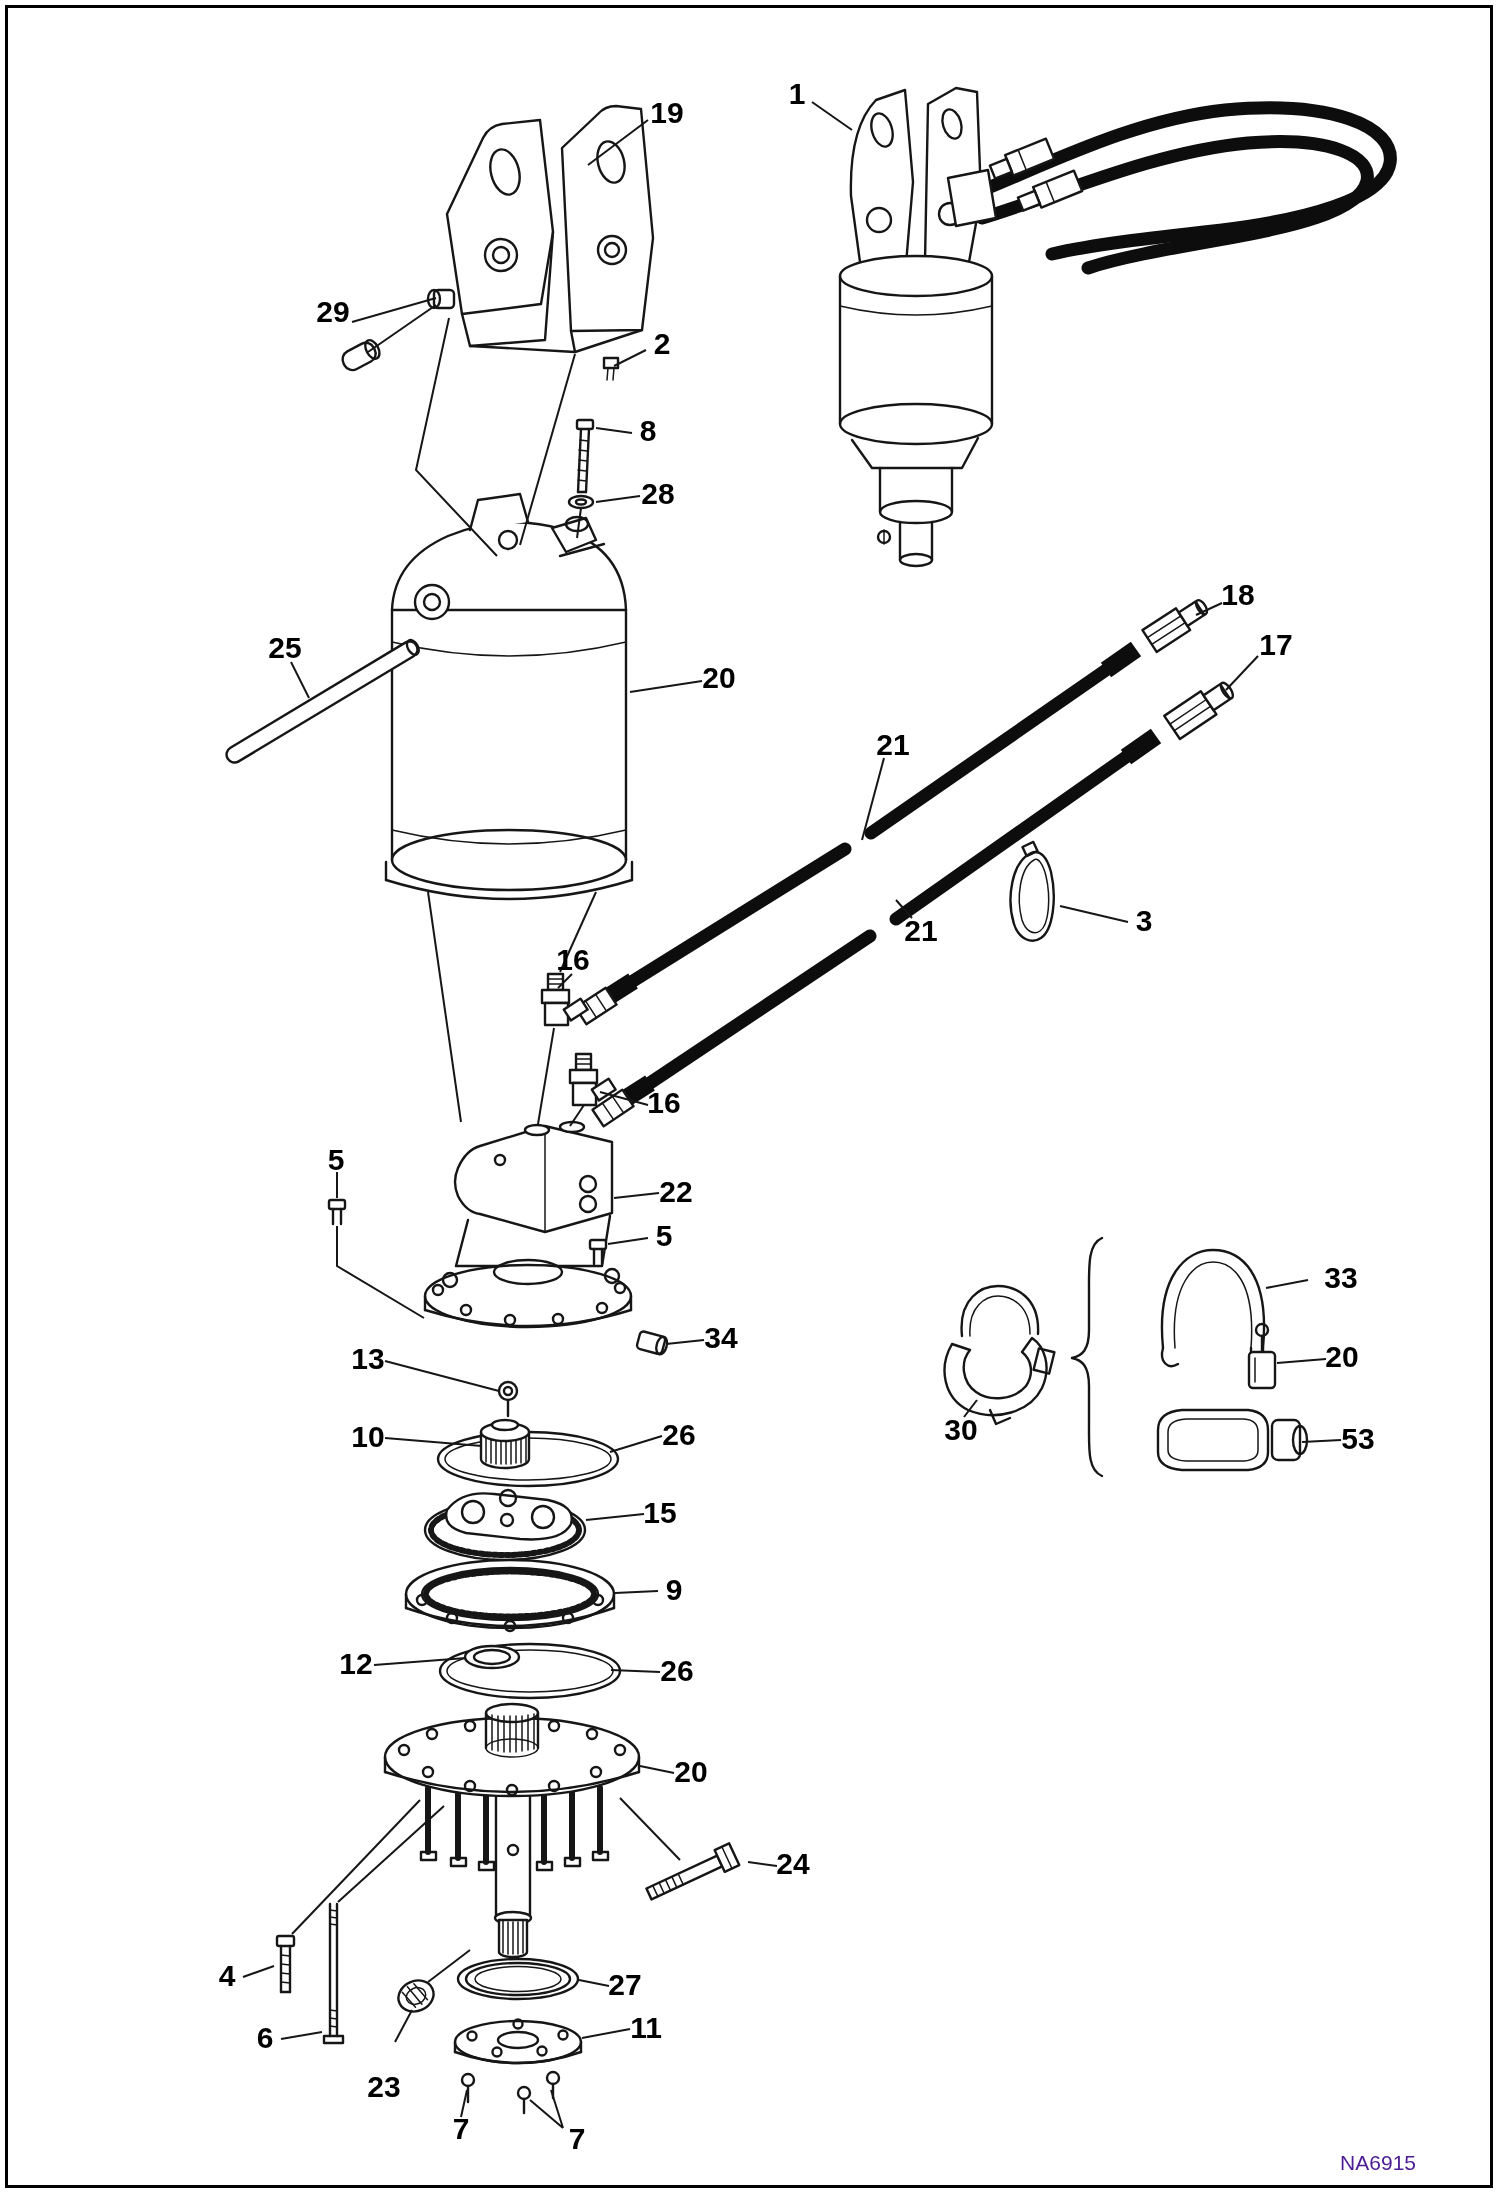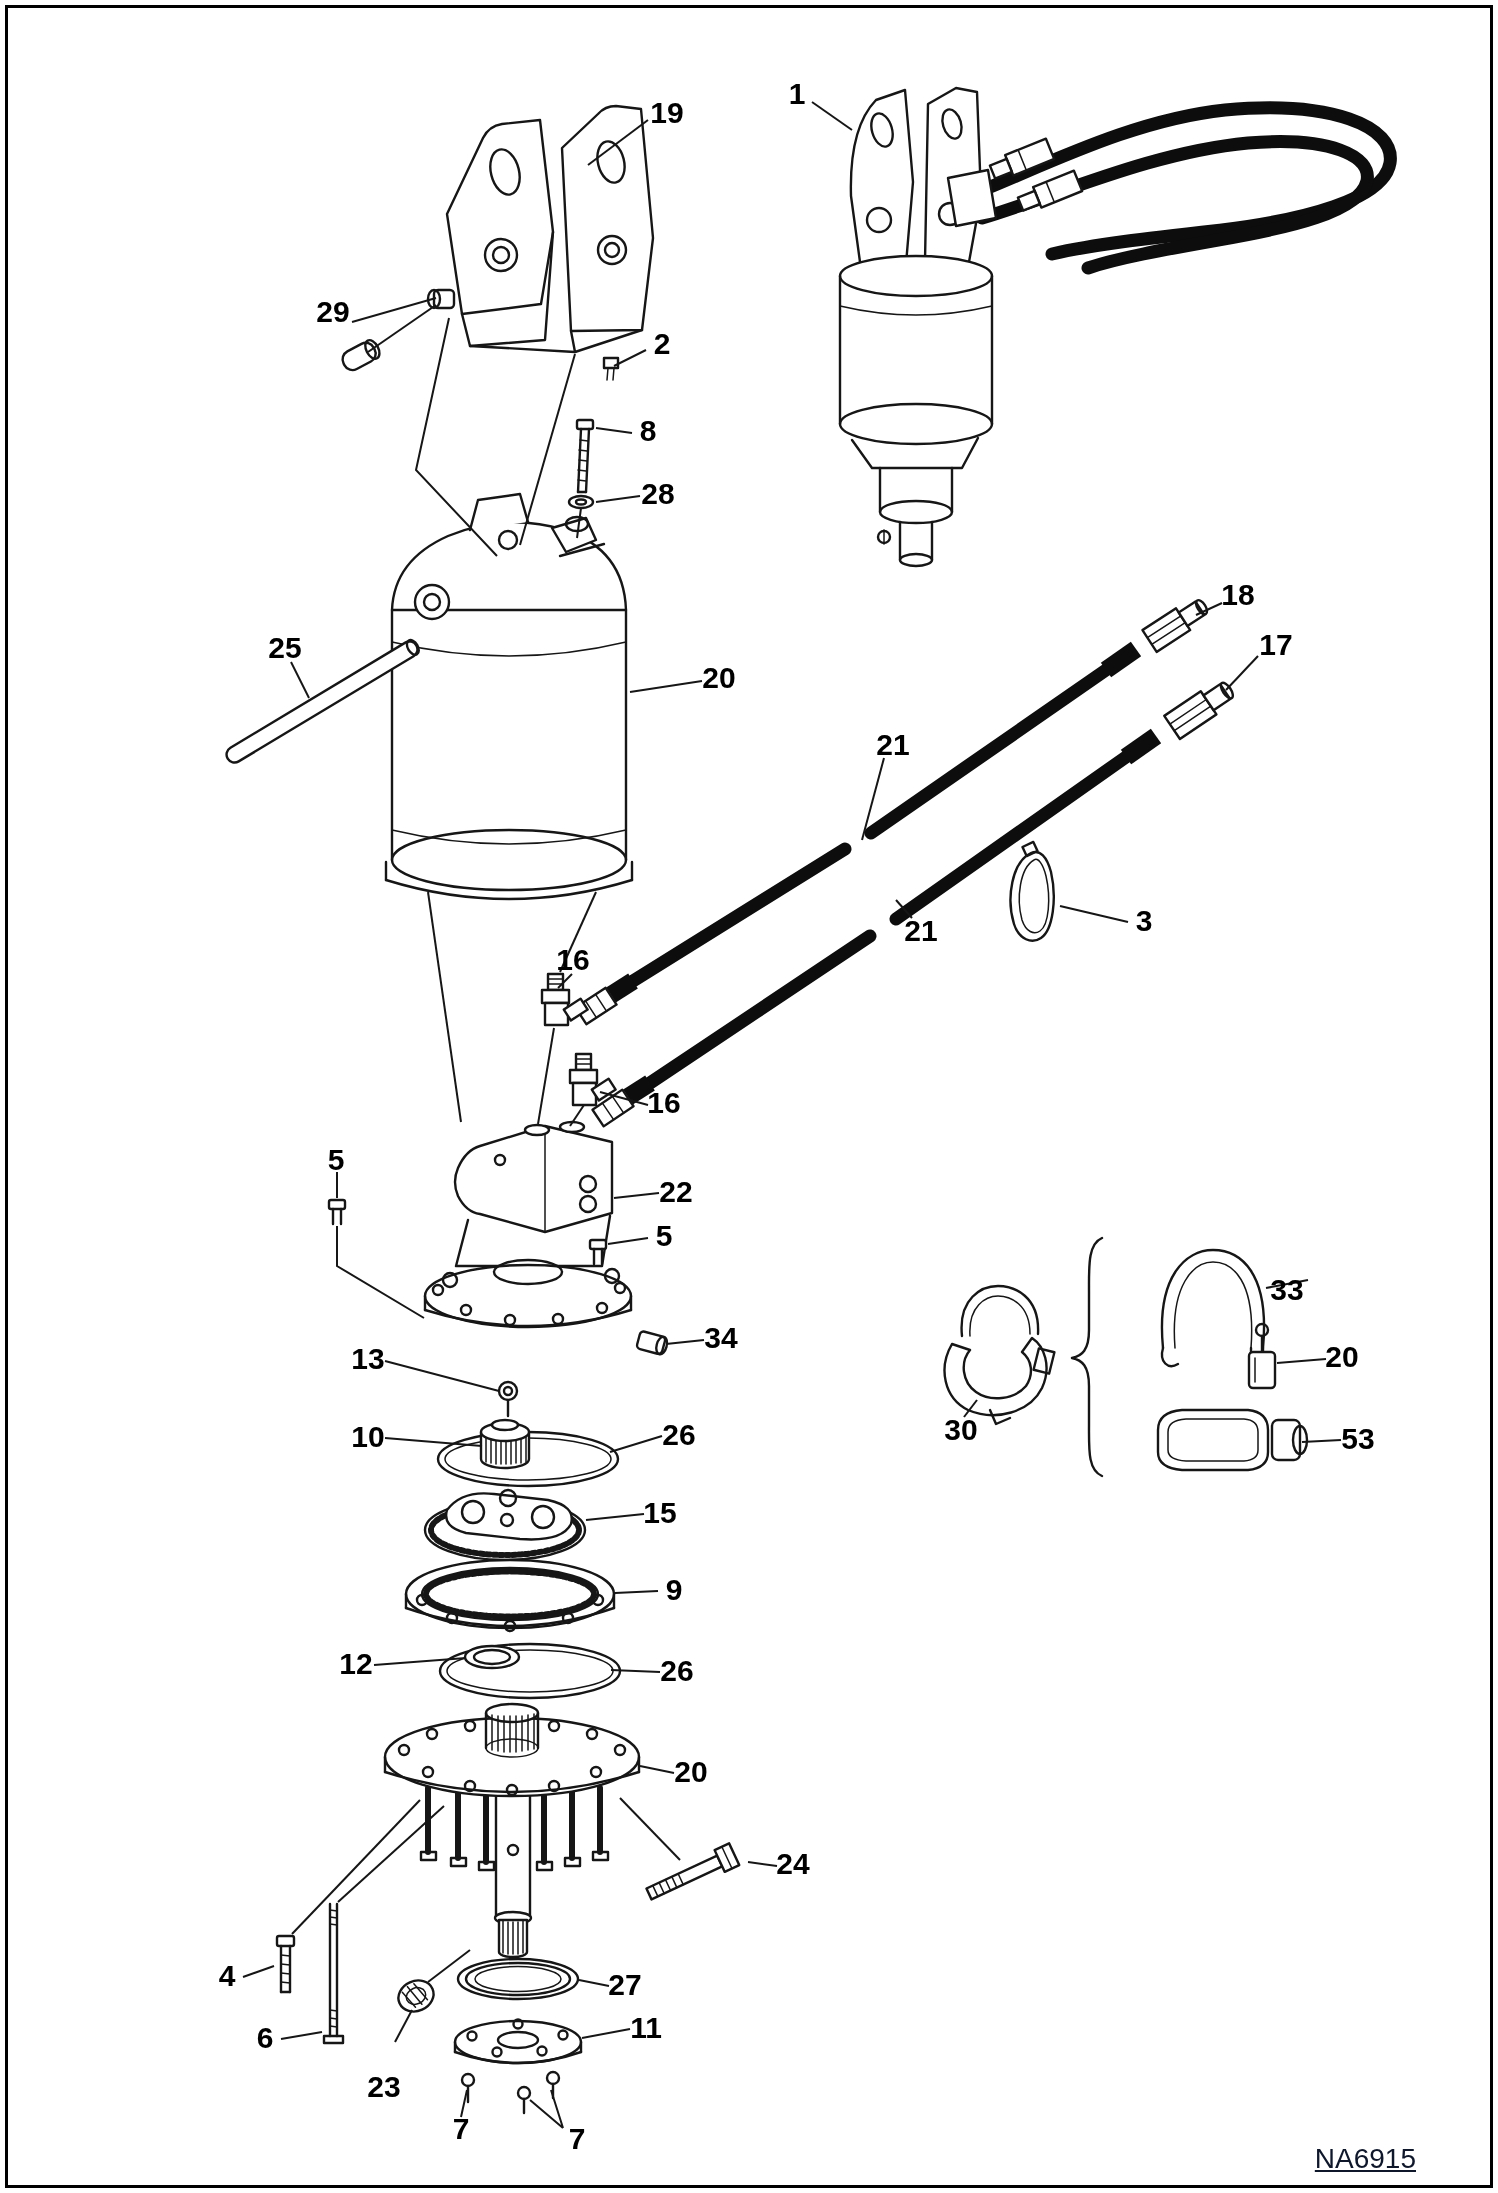--- a/index.html
+++ b/index.html
@@ -3,21 +3,21 @@
 <meta charset="utf-8">
 <style>
   html,body{margin:0;padding:0;background:#ffffff;}
   .page{position:relative;width:1498px;height:2193px;background:#ffffff;
         font-family:"Liberation Sans",sans-serif;overflow:hidden;}
   .frame{position:absolute;inset:5px;border:3px solid #000;pointer-events:none;}
   svg.drawing{position:absolute;left:0;top:0;}
   .callout-layer{position:absolute;inset:0;}
   .callout{position:absolute;transform:translate(-50%,-50%);font-weight:bold;
            font-size:30px;color:#000;white-space:nowrap;}
-  .figure-code{position:absolute;right:82px;bottom:18px;font-size:28px;color:#0f172a;text-decoration:underline;}
+  .figure-code{position:absolute;right:82px;bottom:18px;font-size:21px;color:#4c1d95;}
   
   .ln{stroke:#161616;stroke-width:2.4;fill:none;stroke-linecap:round;stroke-linejoin:round;}
   .thin{stroke-width:1.5;}
   .fillw{fill:#ffffff;}
   .hose{stroke:#0d0d0d;stroke-width:13;fill:none;stroke-linecap:round;}
   .crimp{stroke:#0d0d0d;stroke-width:18;fill:none;stroke-linecap:butt;}
   .leader{stroke:#161616;stroke-width:2;fill:none;}
   .teeth{stroke:#161616;stroke-width:6;fill:none;stroke-dasharray:3.5 3;}
 </style>
 </head>
@@ -456,21 +456,21 @@
       <div class="callout" style="left: 285px; top: 648px;">25</div>
       <div class="callout" style="left: 719px; top: 678px;">20</div>
       <div class="callout" style="left: 893px; top: 745px;">21</div>
       <div class="callout" style="left: 921px; top: 931px;">21</div>
       <div class="callout" style="left: 1144px; top: 921px;">3</div>
       <div class="callout" style="left: 573px; top: 960px;">16</div>
       <div class="callout" style="left: 664px; top: 1103px;">16</div>
       <div class="callout" style="left: 336px; top: 1160px;">5</div>
       <div class="callout" style="left: 676px; top: 1192px;">22</div>
       <div class="callout" style="left: 664px; top: 1236px;">5</div>
-      <div class="callout" style="left: 1287px; top: 1278px; margin-top: 12px;">33</div>
+      <div class="callout" style="left: 1341px; top: 1278px;">33</div>
       <div class="callout" style="left: 721px; top: 1338px;">34</div>
       <div class="callout" style="left: 1342px; top: 1357px;">20</div>
       <div class="callout" style="left: 368px; top: 1359px;">13</div>
       <div class="callout" style="left: 368px; top: 1437px; text-align: right;">10</div>
       <div class="callout" style="left: 679px; top: 1435px;">26</div>
       <div class="callout" style="left: 961px; top: 1430px;">30</div>
       <div class="callout" style="left: 1358px; top: 1439px;">53</div>
       <div class="callout" style="left: 660px; top: 1513px;">15</div>
       <div class="callout" style="left: 674px; top: 1590px;">9</div>
       <div class="callout" style="left: 356px; top: 1664px;">12</div>

